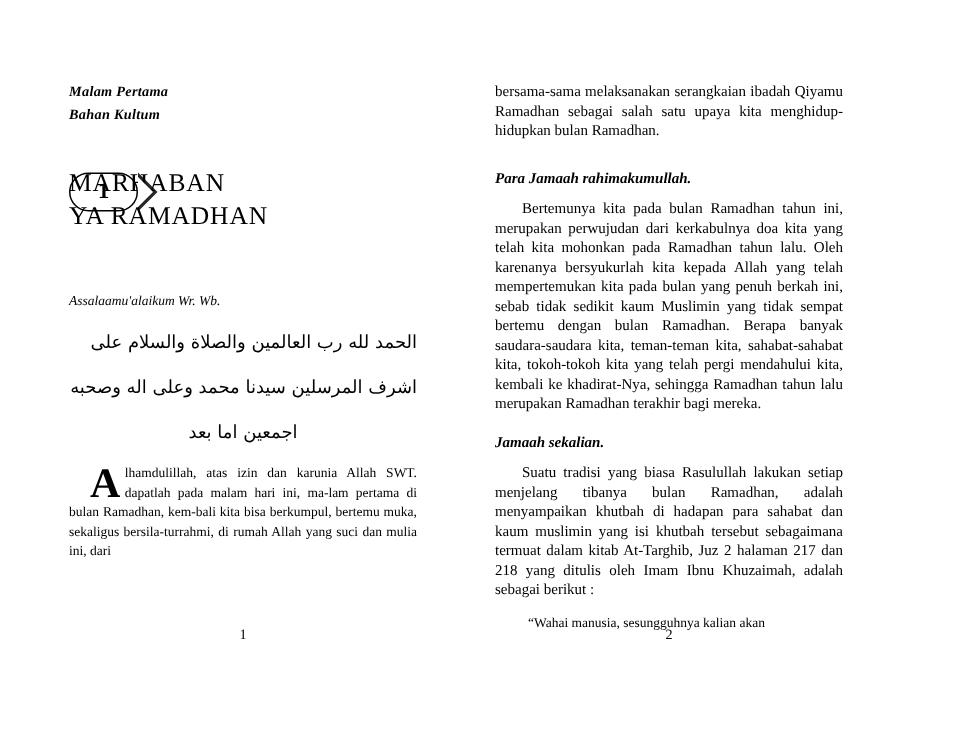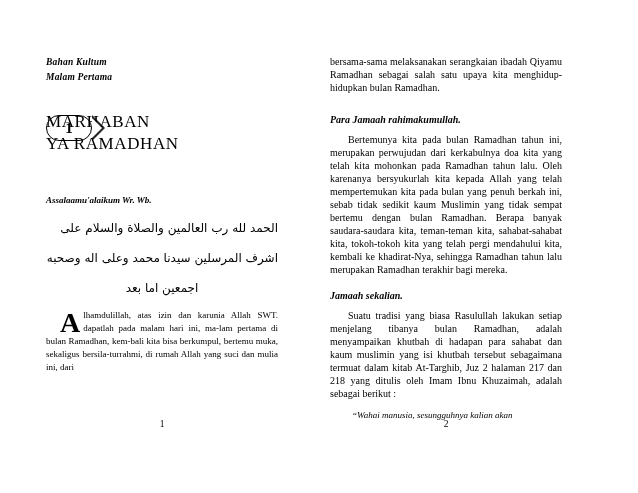--- a/index.html
+++ b/index.html
@@ -90,21 +90,21 @@
     text-align: left;
     font-size: 17px;
     line-height: 22px;
     letter-spacing: .6px;
   }
   .main-title .l1 { display: block; }
   .main-title .l2 { display: block; }
 
   .salam {
     margin-top: 22px;
-    font-weight: bold;
+    font-weight: normal;
     font-style: italic;
     font-size: 9px;
   }
 
   .arabic {
     direction: rtl;
     text-align: right;
     font-family: "DejaVu Sans", sans-serif;
     font-size: 12px;
     line-height: 30px;
@@ -149,21 +149,20 @@
 
   .subhead {
     font-weight: bold;
     font-style: italic;
     font-size: 10px;
     margin-top: 14px;
   }
   .subhead.first { margin-top: 20px; }
 
   .quote {
-    font-style: italic;
     font-size: 9px;
     line-height: 13px;
     text-align: justify;
     margin-top: 9px;
     padding-left: 22px;
   }
 
   .folio {
     position: absolute;
     bottom: -2px;
@@ -175,22 +174,22 @@
   .col-inner { height: 372px; position: relative; }
 </style>
 </head>
 <body>
 
 <div class="page">
   <div class="spread">
 
     <div class="col col-left">
       <div class="col-inner">
+        <div class="hdr-line">Malam Pertama</div>
         <div class="hdr-line">Bahan Kultum</div>
-        <div class="hdr-line">Malam Pertama</div>
 
         <div class="title-block">
           <div class="chap-badge">1</div>
           <div class="chap-tail"></div>
           <div class="chap-tail-inner"></div>
           <div class="main-title">
             <span class="l1">MARHABAN</span>
             <span class="l2">YA RAMADHAN</span>
           </div>
         </div>

